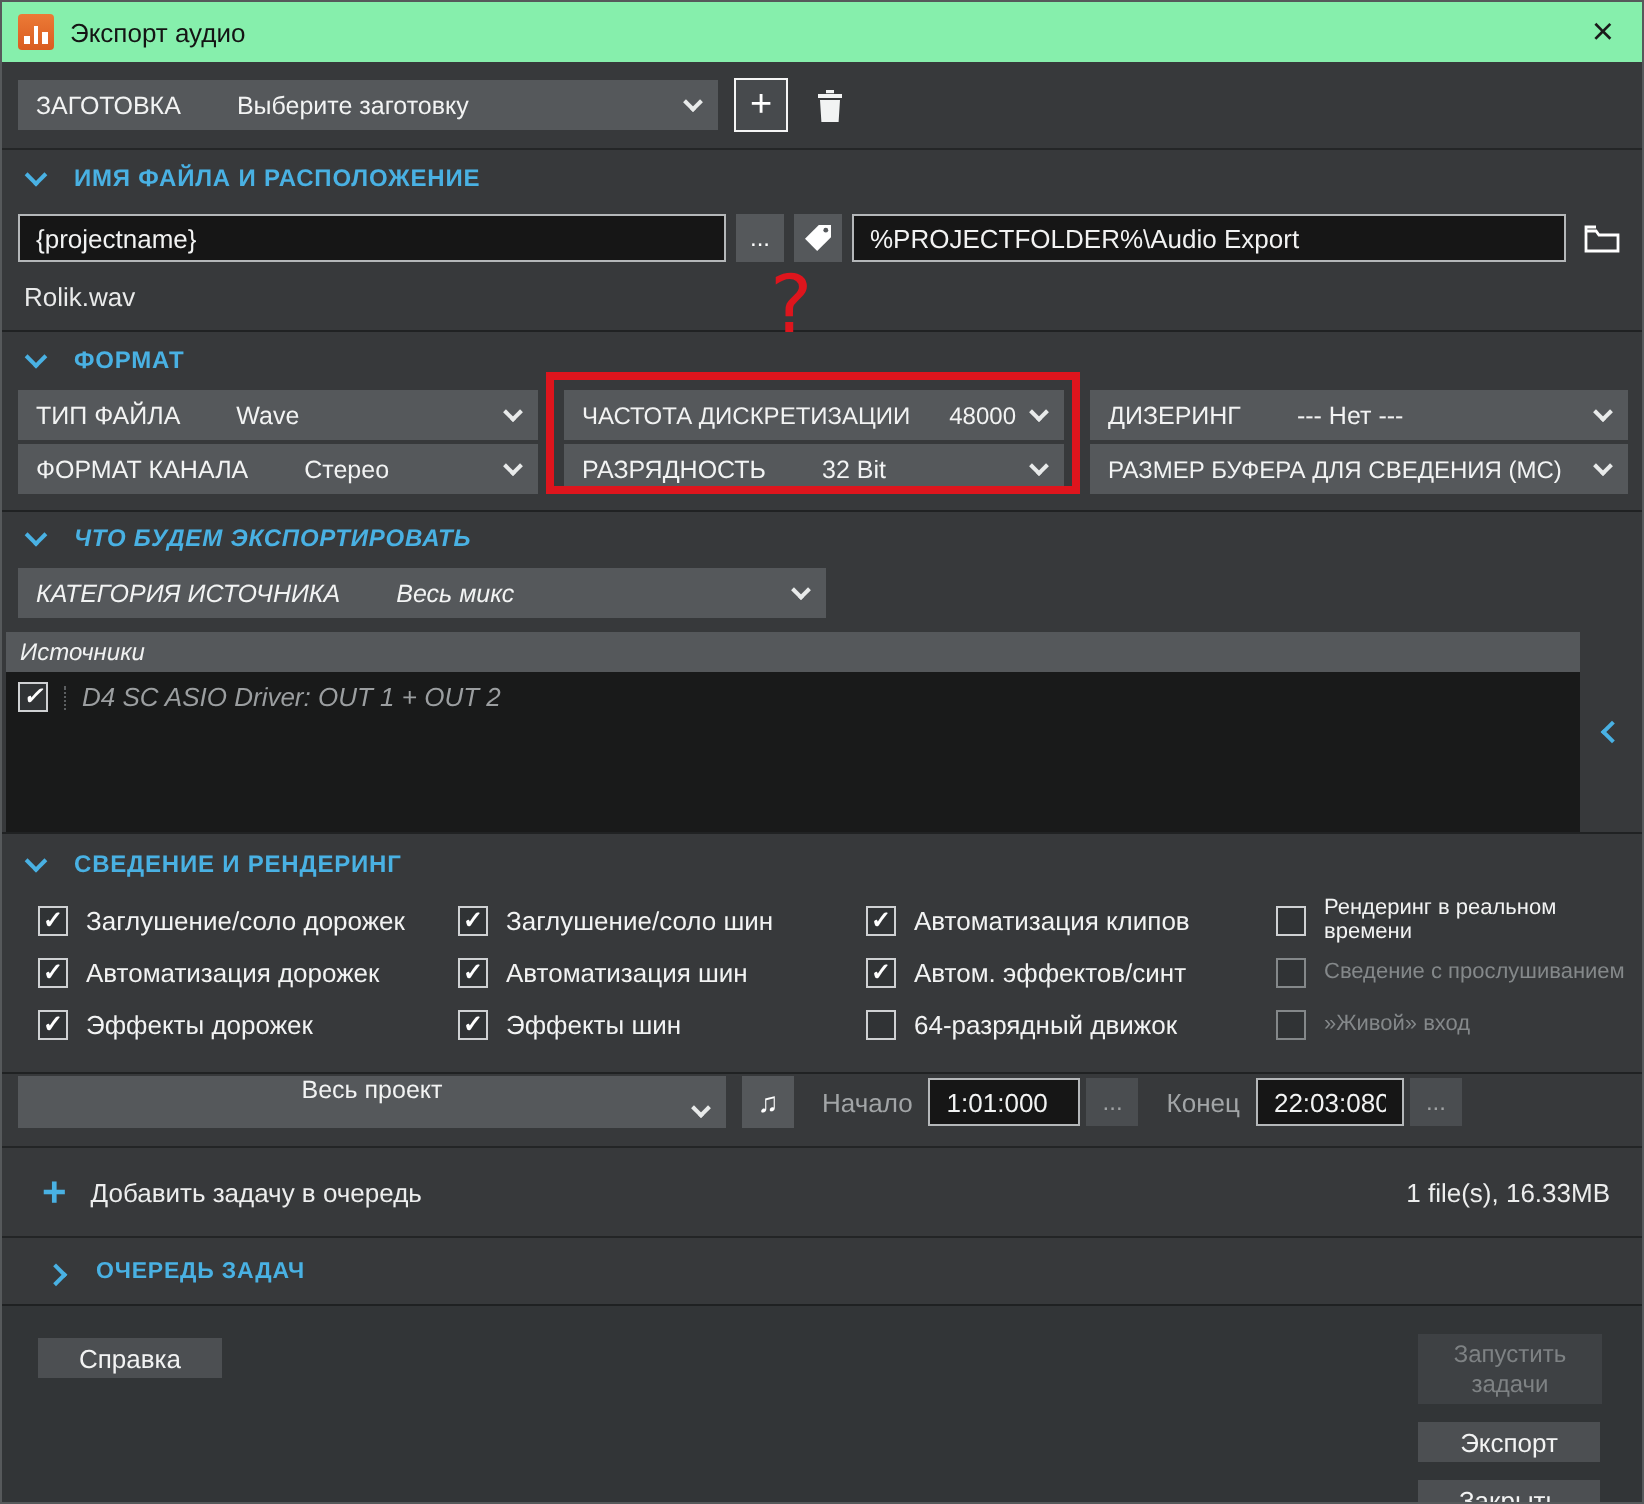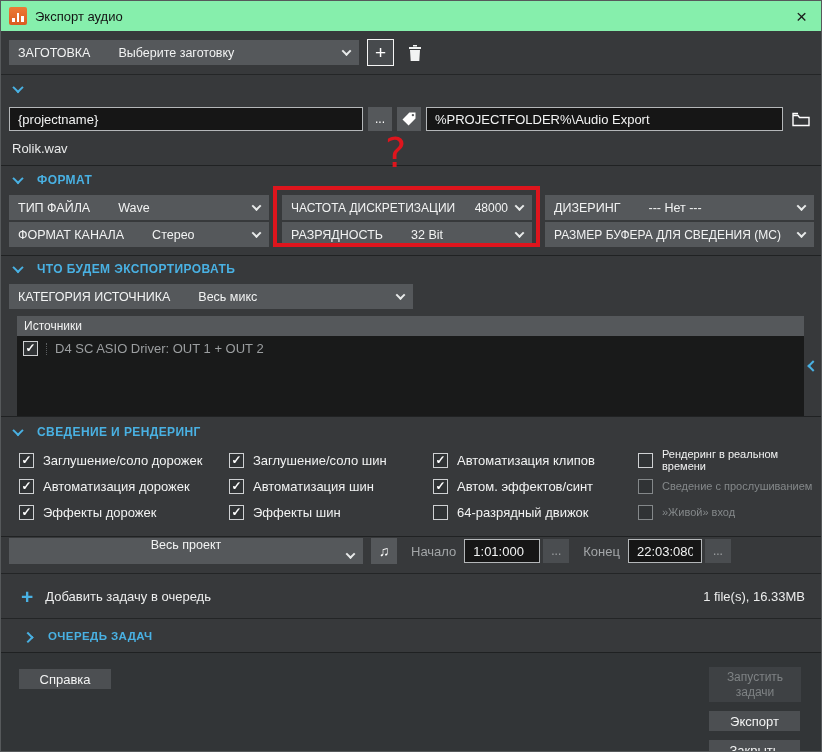--- a/index.html
+++ b/index.html
@@ -44,25 +44,25 @@
   .file-row .name-input { width:354px; }
   .file-row .path-input { flex:1; }
   .rolik { padding:8px 0 9px 11px; color:#e9eaea; font-size:13px; }
 
   
   .format-sec { border-top:1px solid #202223; flex:0 0 auto; }
   .format-sec .sec-head { height:28px; }
   .format-grid { display:grid; grid-template-columns:260px 250px 1fr; grid-template-rows:25px 25px; gap:2px 13px; margin:1px 7px 8px 8px; }
 
   
-  .export-sec { border-top:1px solid #202223; flex:0 0 auto; }
+  .export-sec { border-top:1px solid #202223; flex:0 0 auto;font-style:italic; }
   .export-sec .sec-head { height:26px; }
   .cat-row { margin:2px 8px 7px 8px; }
   .cat-row .dd { width:404px; }
-  .sources-wrap { display:flex; margin-left:16px; }
+  .sources-wrap { display:flex; margin-left:2px; }
   .sources-panel { width:787px; }
   .sources-header { height:20px; background:#55585b; color:#f0f1f1; font-size:12px; display:flex; align-items:center; padding:0 7px; }
   .sources-list { height:80px; background:#191a1a; }
   .source-row { display:flex; align-items:center; gap:8px; padding:5px 0 0 6px; }
   .source-row .grip { width:1px; height:12px; border-left:1px dotted #5c5f61; }
   .source-row .src-label { color:#9b9ea0; font-size:13px; }
   .sources-rail { flex:1; display:flex; align-items:center; justify-content:center; }
 
   
   .render-sec { border-top:1px solid #202223; flex:0 0 auto; padding-bottom:11px; }
@@ -137,20 +137,21 @@
         <svg width="14" height="16" viewBox="0 0 14 16">
             <path fill="#f2f3f3" d="M1 2h12v2H1zM5 0h4v1.6H5zM2 5h10l-.7 11H2.7z"></path>
           </svg>
       </span>
     </button>
   </div>
 
   <div class="file-sec">
     <div class="sec-head">
       <span class="chev down"></span>
+      <span>ИМЯ ФАЙЛА И РАСПОЛОЖЕНИЕ</span>
     </div>
     <div class="file-row">
       <input class="tinput name-input" value="{projectname}" style="">
       <button class="sqbtn">...</button>
       <button class="sqbtn">
         <span>
           <svg width="16" height="16" viewBox="0 0 16 16">
               <path fill="#fff" d="M8.4 1.5h6.1v6.1L7.6 14.5 1.5 8.4z"></path>
               <circle cx="11.9" cy="4.1" r="1.2" fill="#55585b"></circle>
             </svg>

